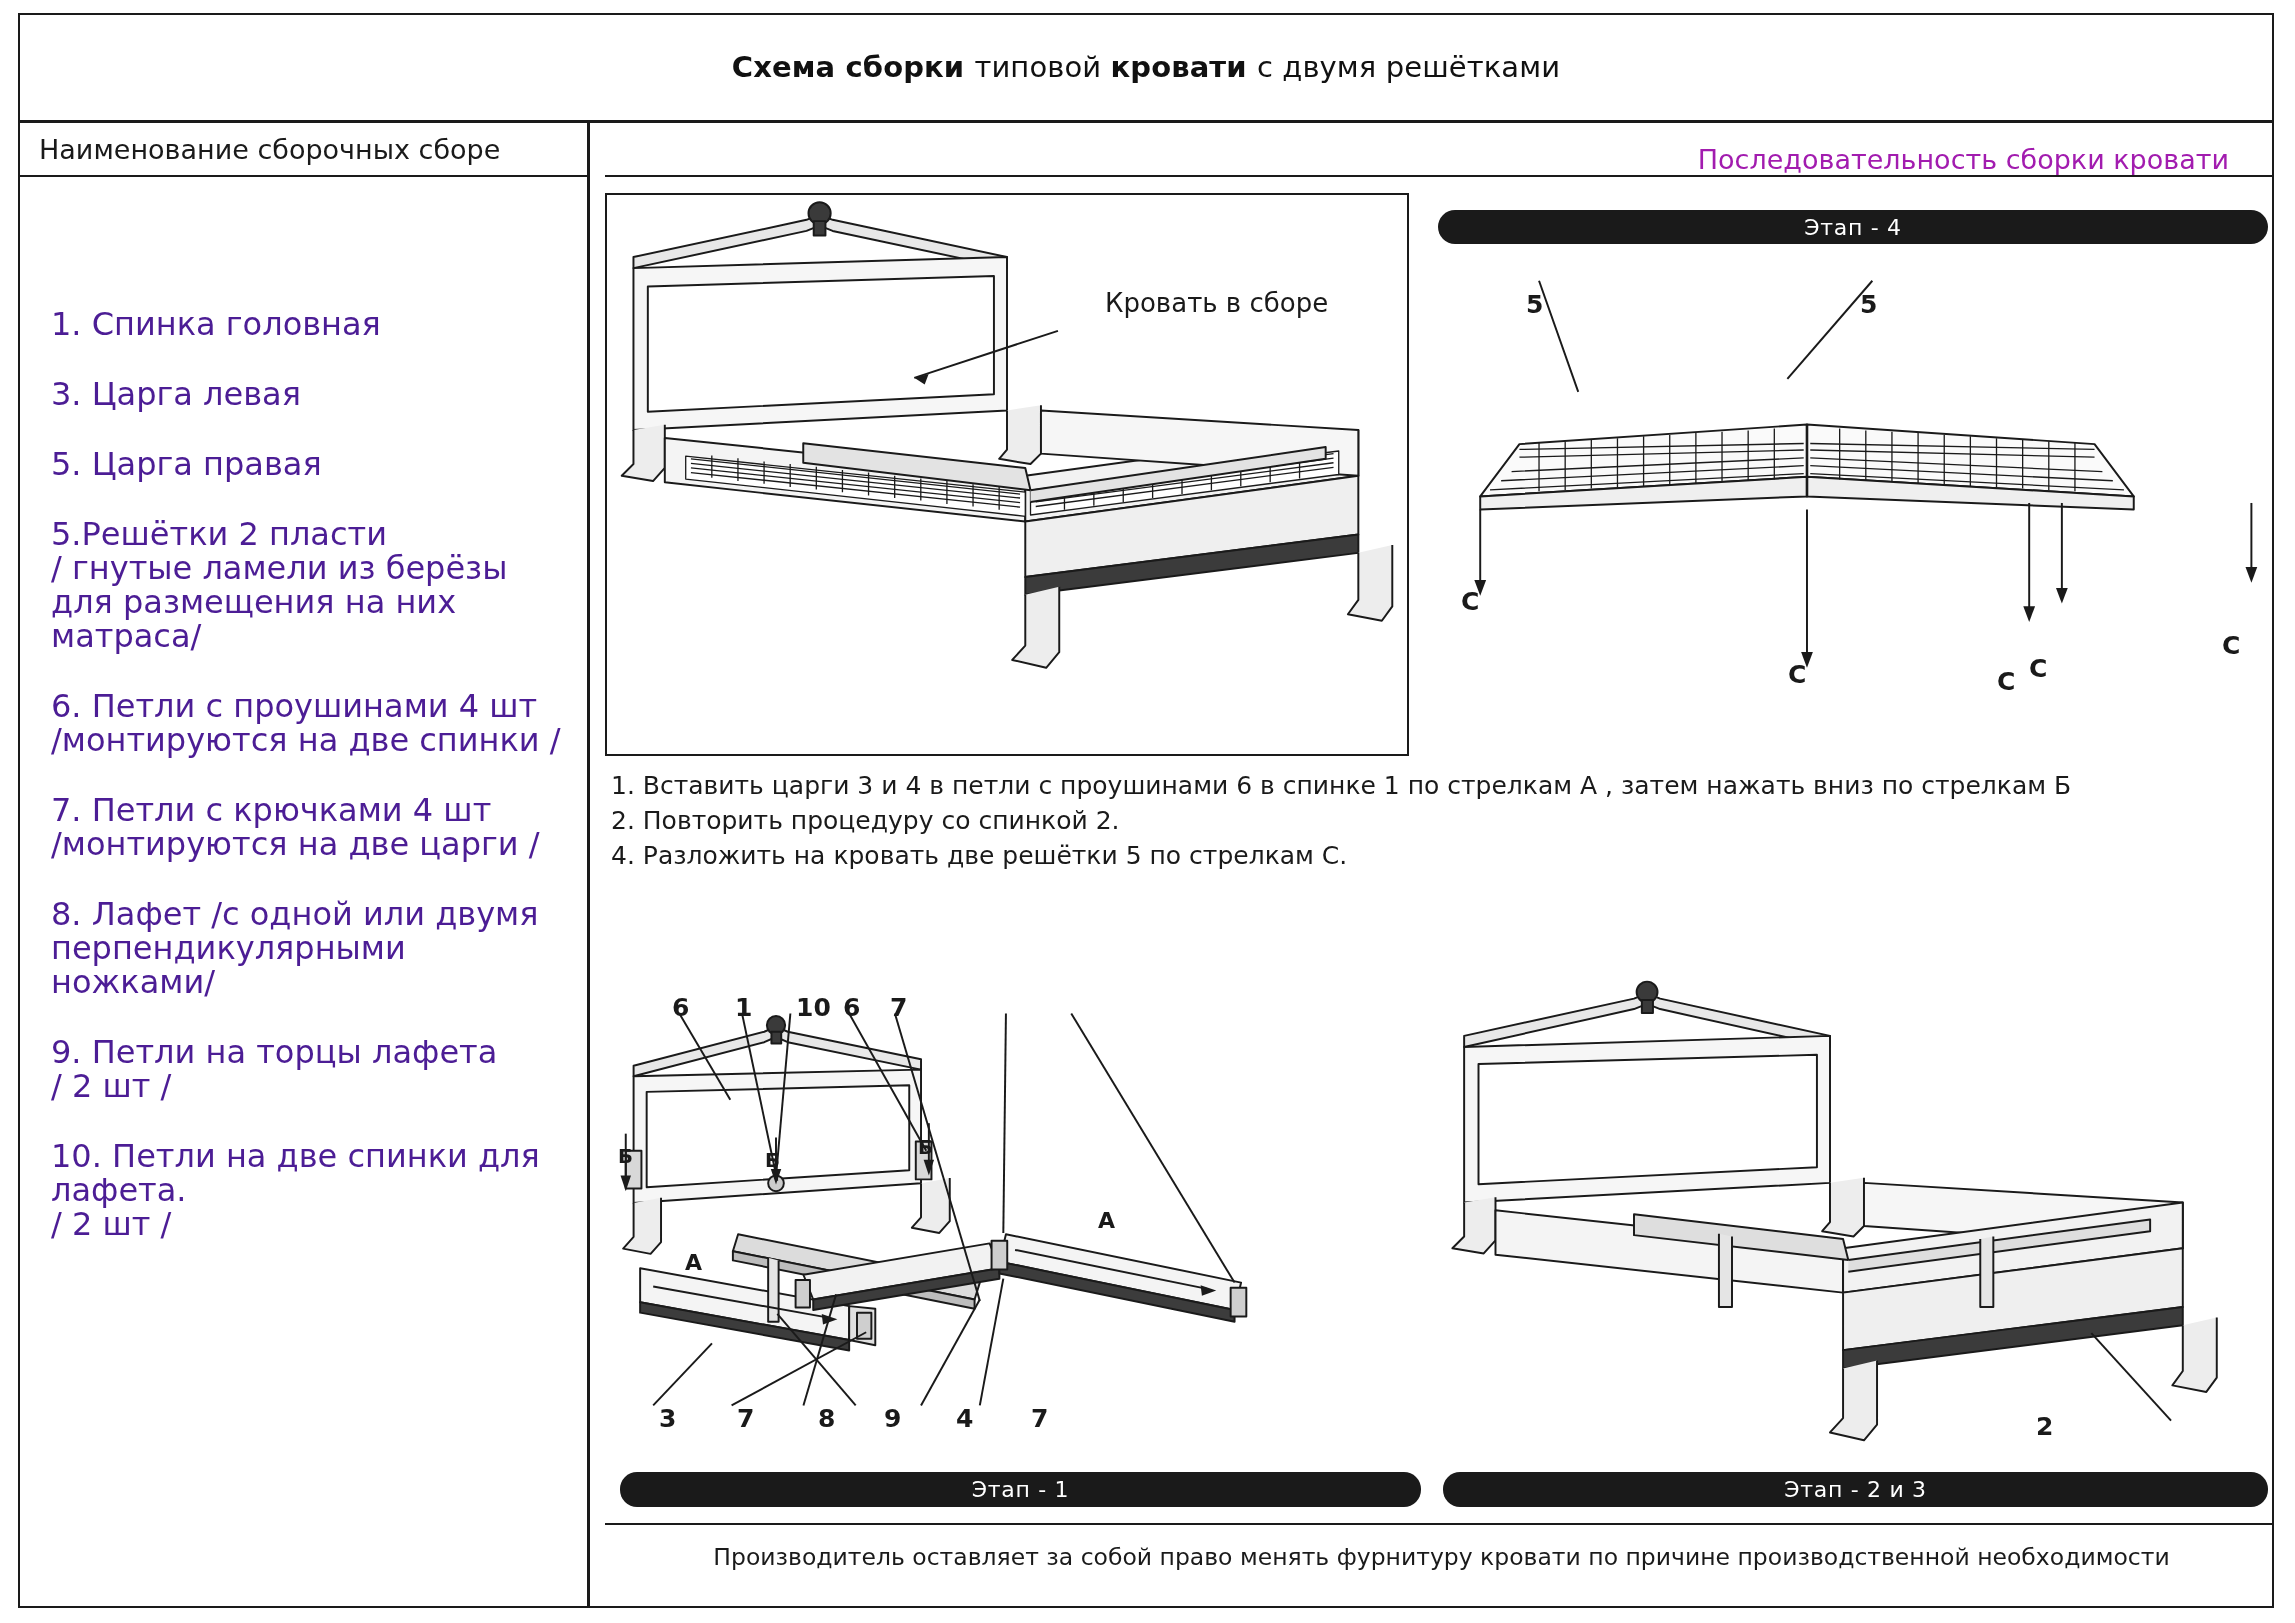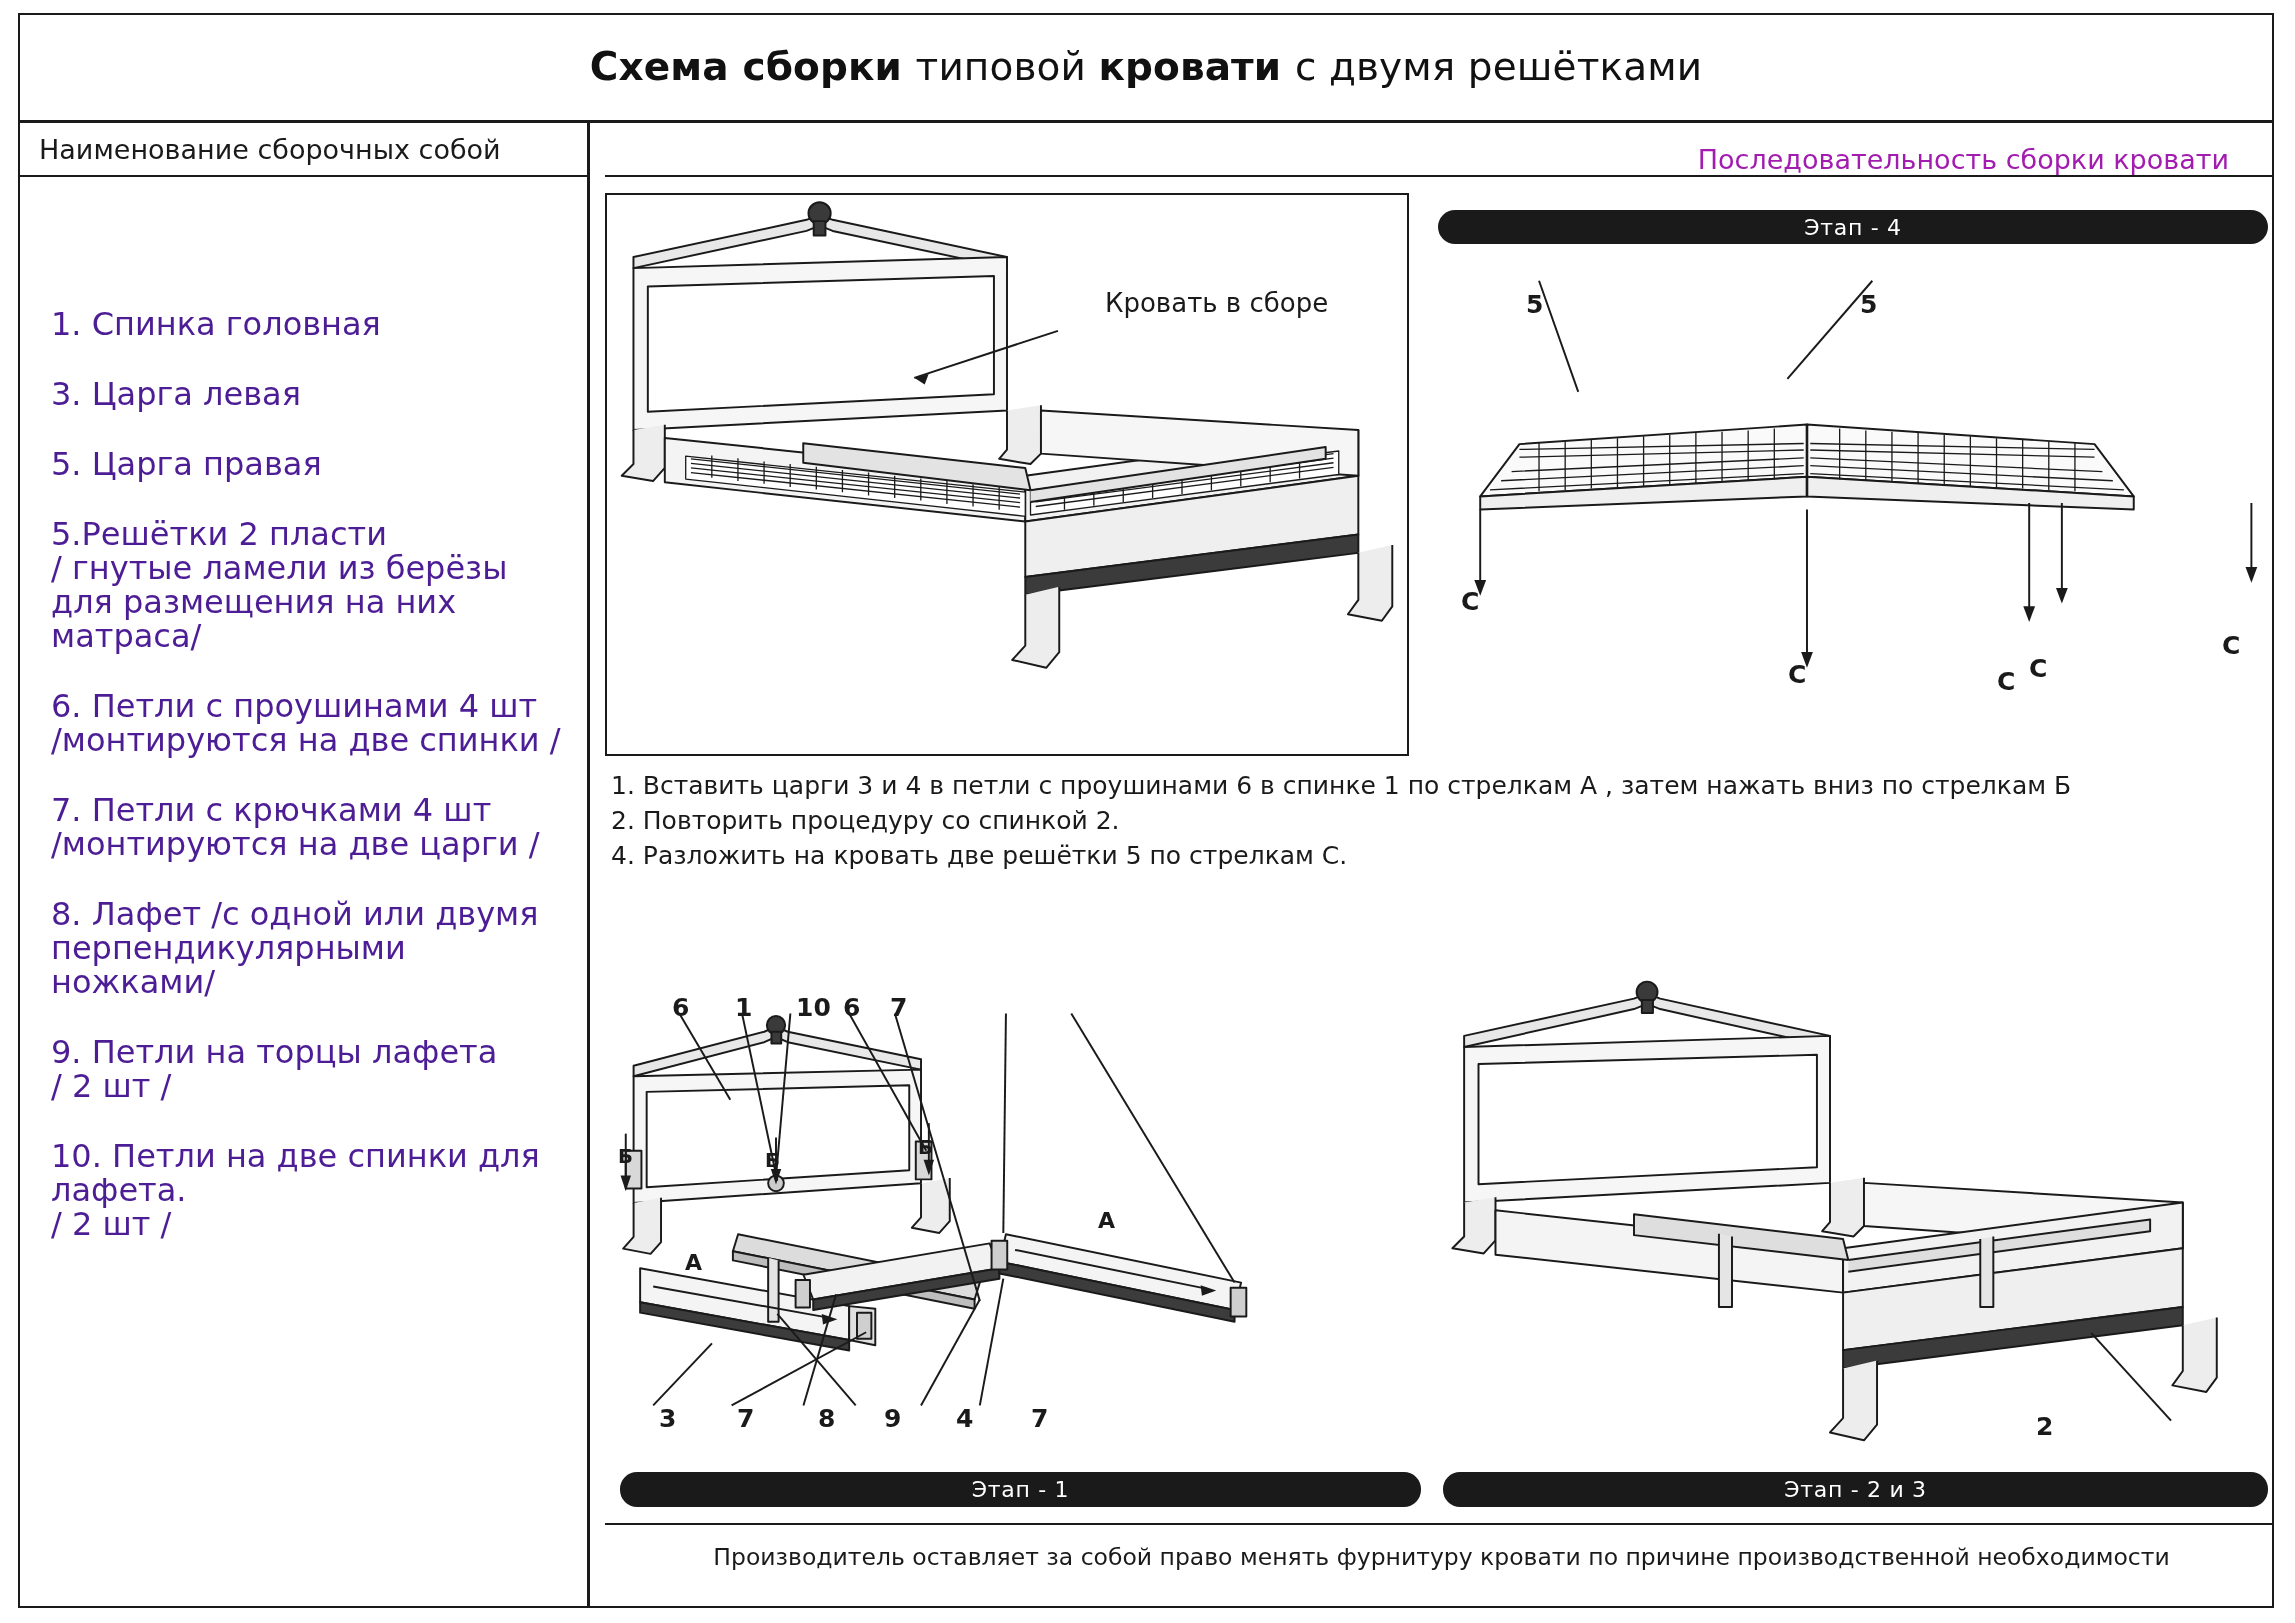--- a/index.html
+++ b/index.html
@@ -31,21 +31,21 @@
     position: absolute;
     left: 20px;
     top: 15px;
     width: 2252px;
     height: 103px;
     display: flex;
     align-items: center;
     justify-content: center;
   }
   .title {
-    font-size: 39px;
+    font-size: 29px;
     color: #111;
     letter-spacing: 0.1px;
     white-space: nowrap;
   }
   .title .b { font-weight: bold; }
   .title .n { font-weight: normal; }
 
   .hline-main {
     position: absolute;
     left: 20px;
@@ -187,21 +187,21 @@
 
   <div class="frame"></div>
 
   <div class="title-bar">
     <div class="title">
       <span class="b">Схема сборки </span><span class="n">типовой </span><span class="b">кровати </span><span class="n">с двумя решётками</span>
     </div>
   </div>
   <div class="hline-main"></div>
 
-  <div class="col-head-left">Наименование  сборочных собой</div>
+  <div class="col-head-left">Наименование  сборочных сборе</div>
   <div class="col-head-right">Последовательность сборки кровати</div>
   <div class="hline-sub-left"></div>
   <div class="hline-sub-right"></div>
   <div class="vline-col"></div>
 
   <div class="parts">
     <div class="part">1.  Спинка головная</div>
     <div class="part">3. Царга левая</div>
     <div class="part">5. Царга правая</div>
     <div class="part">5.Решётки  2 пласти

